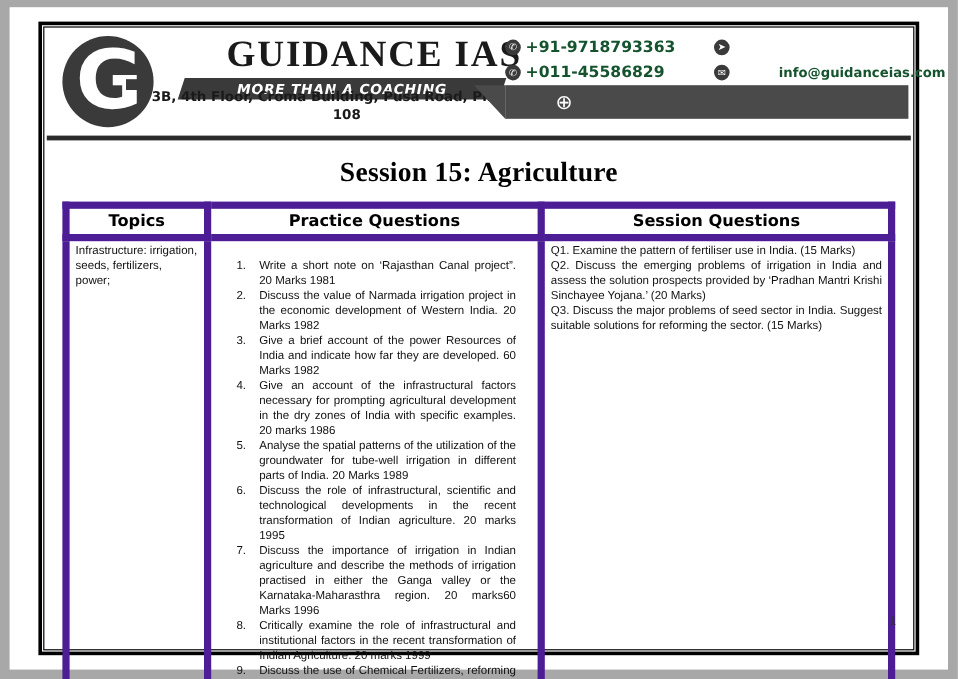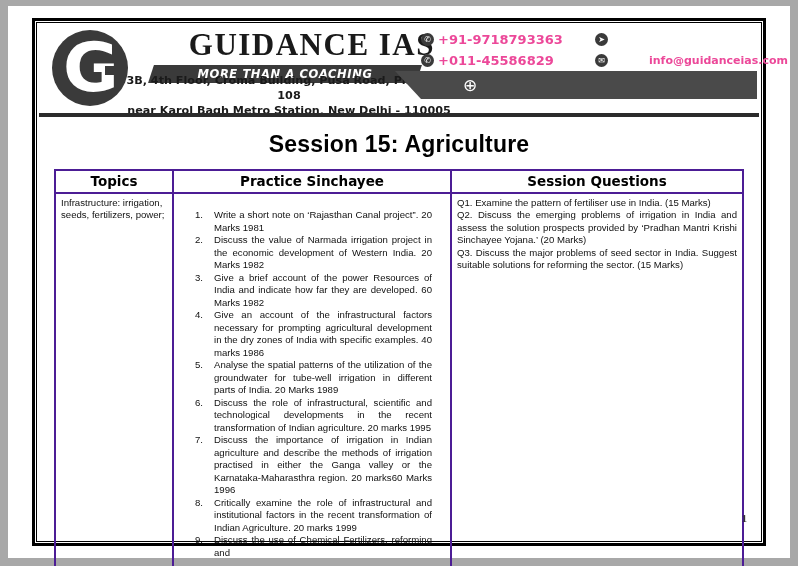--- a/index.html
+++ b/index.html
@@ -141,21 +141,21 @@
     color: #ffffff;
     font-size: 8px;
     line-height: 13px;
     text-align: center;
     margin-right: 4px;
   }
   .ctext {
     font-family: "DejaVu Sans", sans-serif;
     font-weight: bold;
     font-size: 13px;
-    color: #ec4899;
+    color: #14532d;
     white-space: nowrap;
   }
   .ctext.small { font-size: 11px; padding-left: 37px; }
 
   
   .web-strip {
     position: absolute;
     left: 382px; top: 46px;
     width: 336px; height: 28px;
     background: #4a4a4a;
@@ -190,36 +190,36 @@
     left: 0; top: 88px;
     width: 100%;
     height: 4px;
     background: #2b2b2b;
   }
 
   
   .session-title {
     margin-top: 12px;
     text-align: center;
-    font-family: Liberation Sans, sans-serif;
+    font-family: Liberation Serif, serif;
     font-size: 23px;
     font-weight: bold;
     color: #000000;
     letter-spacing: 0.2px;
   }
 
   
   .qtable {
     margin: 11px auto 0;
     width: 688px;
     border-collapse: collapse;
     table-layout: fixed;
   }
   .qtable th, .qtable td {
-    border: 2px solid #4c1d95;
+    border: 6px solid #4c1d95;
     vertical-align: top;
   }
   .qtable th {
     text-align: center;
     font-family: "DejaVu Sans", sans-serif;
     font-size: 13.5px;
     font-weight: bold;
     padding: 2px 0 3px;
     color: #000000;
   }
@@ -297,21 +297,20 @@
 
       <div class="brand-block">
         <div class="brand-name">GUIDANCE IAS</div>
         <div class="brand-tagline-bar">
           <span>MORE THAN A COACHING</span>
         </div>
       </div>
 
       <div class="address-block">
         <div>3B, 4th Floor, Croma Building, Pusa Road, Pillar No. 108</div>
-        <div>near Karol Bagh Metro Station, New Delhi - 110005</div>
       </div>
 
       <div class="contact-block">
         <div class="contact-row">
           <div class="contact-cell c1">
             <span class="cicon">✆</span>
             <span class="ctext">+91-9718793363</span>
           </div>
           <div class="contact-cell c2">
             <span class="cicon">➤</span>
@@ -340,33 +339,33 @@
 
     <table class="qtable">
       <colgroup>
         <col class="col-topics">
         <col class="col-practice">
         <col class="col-session">
       </colgroup>
       <thead>
         <tr>
           <th>Topics</th>
-          <th>Practice Sinchayee</th>
+          <th>Practice Questions</th>
           <th>Session Questions</th>
         </tr>
       </thead>
       <tbody>
         <tr>
           <td class="cell-topics">Infrastructure: irrigation, seeds, fertilizers, power;</td>
           <td class="cell-practice">
             <ol class="practice">
                 <li>Write a short note on ‘Rajasthan Canal project”. 20 Marks 1981</li>
                 <li>Discuss the value of Narmada irrigation project in the economic development of Western India. 20 Marks 1982</li>
                 <li>Give a brief account of the power Resources of India and indicate how far they are developed. 60 Marks 1982</li>
-                <li>Give an account of the infrastructural factors necessary for prompting agricultural development in the dry zones of India with specific examples. 40 marks 1986</li>
+                <li>Give an account of the infrastructural factors necessary for prompting agricultural development in the dry zones of India with specific examples. 20 marks 1986</li>
                 <li>Analyse the spatial patterns of the utilization of the groundwater for tube-well irrigation in different parts of India. 20 Marks 1989</li>
                 <li>Discuss the role of infrastructural, scientific and technological developments in the recent transformation of Indian agriculture. 20 marks 1995</li>
                 <li>Discuss the importance of irrigation in Indian agriculture and describe the methods of irrigation practised in either the Ganga valley or the Karnataka-Maharasthra region. 20 marks60 Marks 1996</li>
                 <li>Critically examine the role of infrastructural and institutional factors in the recent transformation of Indian Agriculture. 20 marks 1999</li>
                 <li>Discuss the use of Chemical Fertilizers, reforming and</li>
               </ol>
           </td>
           <td class="cell-session">
               <p>Q1. Examine the pattern of fertiliser use in India. (15 Marks)</p>
               <p>Q2. Discuss the emerging problems of irrigation in India and assess the solution prospects provided by ‘Pradhan Mantri Krishi Sinchayee Yojana.’ (20 Marks)</p>

